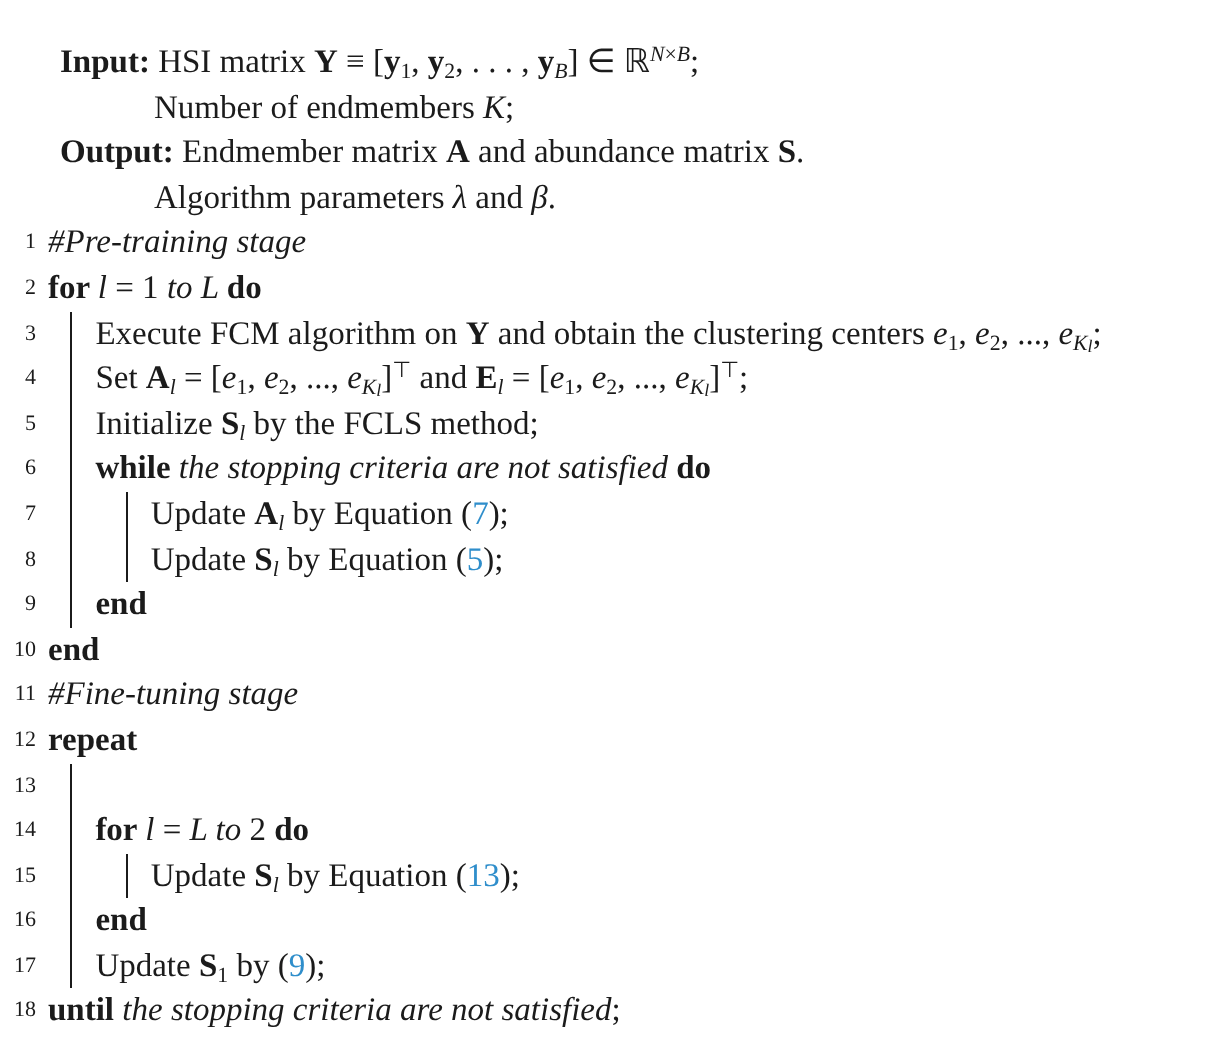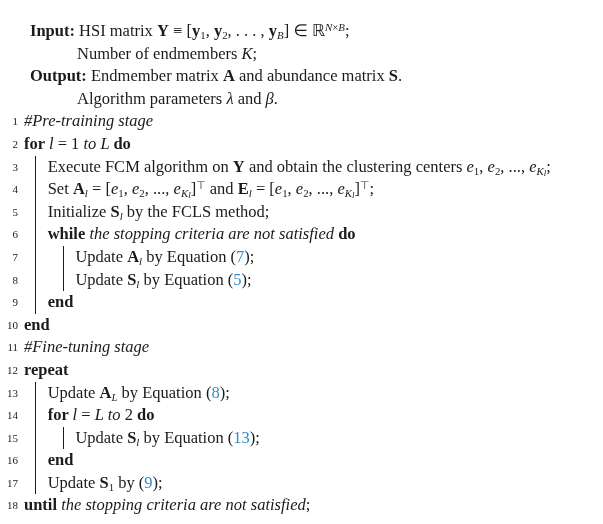--- a/index.html
+++ b/index.html
@@ -109,21 +109,20 @@
         <span class="num">11</span>
         <span class="txt"><span class="i">#Fine-tuning stage</span></span>
       </div>
       <div class="line body">
         <span class="num">12</span>
         <span class="txt"><span class="b">repeat</span></span>
       </div>
       <div class="line body">
         <span class="num">13</span>
         <span class="bar"></span>
-        <span class="txt"><span>Update </span><span class="mb">A</span><span class="sub m">L</span><span> by Equation (</span><span class="link" style="color: rgb(47, 142, 203);">8</span><span>);</span></span>
       </div>
       <div class="line body">
         <span class="num">14</span>
         <span class="bar"></span>
         <span class="txt"><span class="b">for </span><span class="m">l </span><span>= </span><span class="m">L </span><span class="i">to </span><span>2 </span><span class="b">do</span></span>
       </div>
       <div class="line body">
         <span class="num">15</span>
         <span class="bar"></span>
         <span class="bar"></span>

